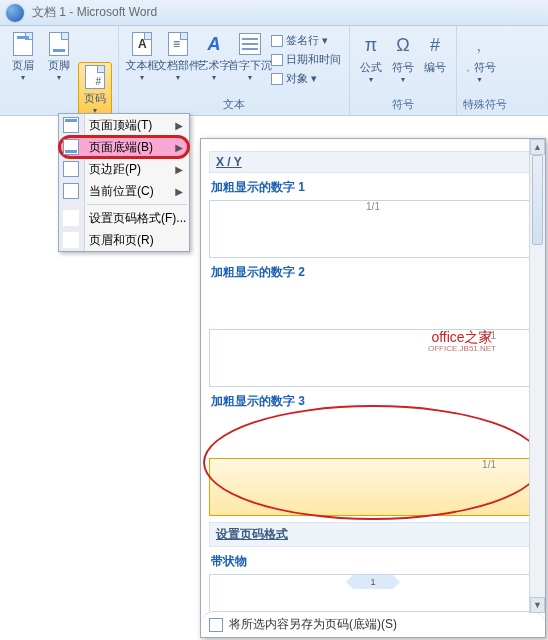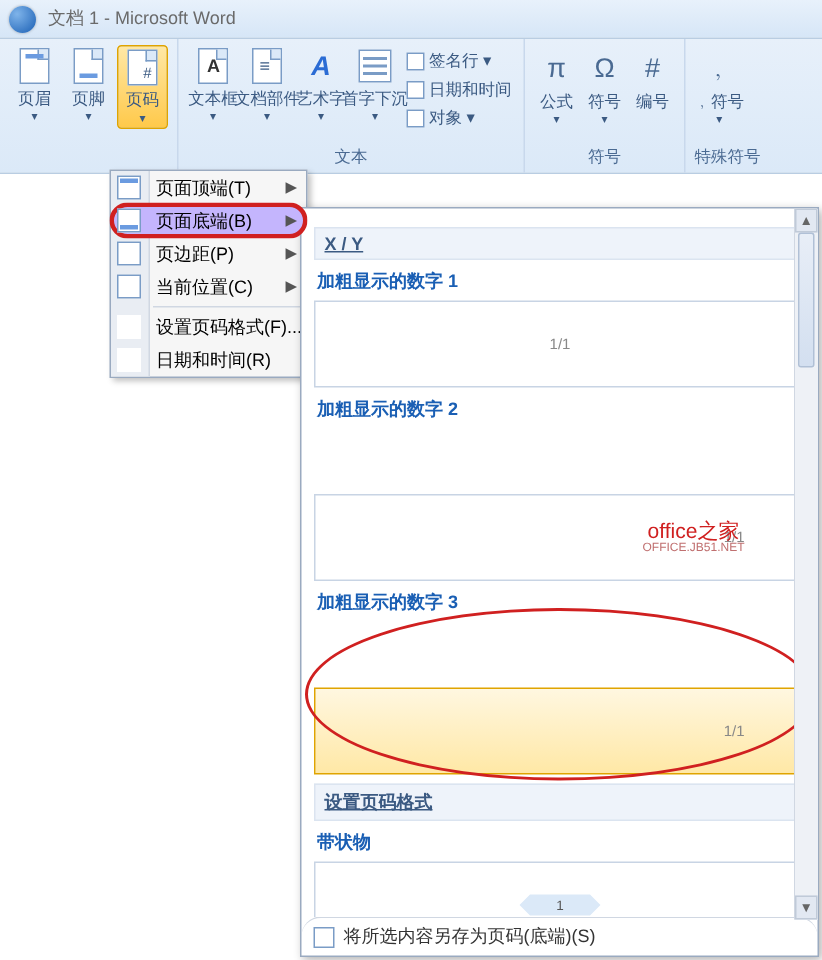--- a/index.html
+++ b/index.html
@@ -13,21 +13,21 @@
   
   .ribbon { height: 90px; background: linear-gradient(#e7f0fa, #dbe9f8); border-bottom: 1px solid #b9cde2; display: flex; }
   .group { padding: 4px 6px 2px 6px; border-right: 1px solid #c8d8ec; display: flex; flex-direction: column; }
   .group-row { display: flex; gap: 2px; flex: 1; align-items: flex-start; }
   .group-lbl { text-align: center; font-size: 11px; color: #4a6a92; height: 16px; }
 
   .big-btn { width: 34px; display: flex; flex-direction: column; align-items: center; padding: 2px 1px; border-radius: 3px; cursor: pointer; }
   .big-btn .ico { width: 24px; height: 24px; display: flex; align-items: center; justify-content: center; }
   .big-btn .lbl { font-size: 11px; color: #3b5a82; margin-top: 2px; white-space: nowrap; text-align: center; }
   .big-btn .drop { font-size: 8px; color: #3b5a82; }
-  .big-btn.sel { background: linear-gradient(#ffe8a6, #ffc94a); border: 1px solid #e0a400; }
+  .big-btn.sel { background: linear-gradient(#ffe8a6, #ffc94a); border: 1px solid #e0a400; margin-top: 32px; }
 
   .sym-btn { width: 30px; height: 30px; display: flex; align-items: center; justify-content: center; font-size: 18px; color: #4a6a92; border-radius: 3px; }
   .sym-col { display: flex; flex-direction: column; align-items: center; }
   .sym-lbl { font-size: 11px; color: #3b5a82; }
   .mini { font-size: 11px; color: #3b5a82; padding: 1px 2px; white-space: nowrap; display: flex; align-items: center; gap: 3px;}
   .mini .sq { width:12px;height:12px;border:1px solid #7a9cc6;background:#fff; }
 
   
   .page-ico { width: 20px; height: 24px; background: #fff; border: 1px solid #7a9cc6; position: relative; }
   .page-ico::before { content:''; position:absolute; top:0;right:0;width:6px;height:6px;background:#dbe9f8;border-left:1px solid #7a9cc6;border-bottom:1px solid #7a9cc6;}
@@ -35,44 +35,44 @@
   .page-ico.foot::after { content:''; position:absolute; bottom:3px; left:3px; right:3px; height:3px; background:#6b9be0; }
   .page-ico.num::after { content:'#'; position:absolute; bottom:1px; right:3px; font-size:10px; color:#3b5a82; }
   .page-ico.tbox::after { content:'A'; position:absolute; top:4px;left:5px;font-size:12px;color:#333;font-weight:bold;}
   .page-ico.parts::after { content:'≡'; position:absolute; top:4px;left:4px;font-size:12px;color:#3b5a82;}
 
   .wa-ico { width:24px;height:24px;display:flex;align-items:center;justify-content:center;font-size:18px;font-weight:bold;color:#2b6cd4;font-style:italic;}
   .rows-ico{ width:22px;height:22px;border:1px solid #7a9cc6;background:#fff;display:flex;flex-direction:column;justify-content:space-around;padding:2px;}
   .rows-ico i{height:2px;background:#7a9cc6;}
 
   
-  .menu { position: absolute; left: 73px; top: 113px; width: 132px; background: #f6f6f6; border: 1px solid #9aaac0; box-shadow: 2px 2px 4px rgba(0,0,0,.25); }
+  .menu { position: absolute; left: 58px; top: 113px; width: 132px; background: #f6f6f6; border: 1px solid #9aaac0; box-shadow: 2px 2px 4px rgba(0,0,0,.25); }
   .menu-strip { position:absolute; left:0; top:0; bottom:0; width:26px; background:#e9edf3; border-right:1px solid #d0d7e2;}
   .menu-item { position:relative; height: 22px; display: flex; align-items: center; font-size: 12px; padding-left: 30px; cursor:pointer; }
   .menu-item .arrow { margin-left:auto; margin-right:6px; font-size:10px; color:#555;}
   .menu-item .mi-ico { position:absolute; left:4px; width:16px;height:16px; }
   .menu-divider { height:1px; background:#d0d7e2; margin:2px 2px 2px 28px; }
 
-  .menu-item.highlight { outline: 3px solid #d02020; outline-offset: -2px; border-radius: 11px; background:#c4b5fd; z-index:2; }
+  .menu-item.highlight { outline: 3px solid #d02020; outline-offset: -2px; border-radius: 11px; background:#f9a8d4; z-index:2; }
 
   .mi-top{border:1px solid #7a9cc6;background:#fff;}
   .mi-top::after{content:'';display:block;height:3px;background:#6b9be0;margin:1px;}
   .mi-bot{border:1px solid #7a9cc6;background:#fff;position:relative;}
   .mi-bot::after{content:'';position:absolute;bottom:1px;left:1px;right:1px;height:3px;background:#6b9be0;}
   .mi-mar{border:1px solid #7a9cc6;background:#fff;}
   .mi-cur{border:1px solid #7a9cc6;background:#fff;}
   .mi-fmt{background:#fff;}
   .mi-del{background:#fff;}
 
   
   .gallery { position: absolute; left: 200px; top: 138px; right: 2px; bottom: 2px; background: #fff; border: 1px solid #9aaac0; box-shadow: 2px 2px 6px rgba(0,0,0,.3); overflow: hidden; display:flex; flex-direction:column; }
   .gallery-body { flex:1; overflow-y:auto; padding: 6px 8px; }
   .ghead { background:#eef3fa; color:#3b5a82; font-size:12px; font-weight:bold; padding:3px 6px; border:1px solid #dbe4f0; margin-top:6px;text-decoration:underline; }
   .gitem-title { color:#1a5fb4; font-size:12px; font-weight:bold; padding:6px 2px 4px 2px;}
-  .gitem-prev { border:1px solid #c8d4e4; height:58px; background:#fff; display:flex; align-items:center; justify-content:center; font-size:10px; color:#888; position:relative;}
+  .gitem-prev { border:1px solid #c8d4e4; height:58px; background:#fff; display:flex; align-items:flex-start; justify-content:center; font-size:10px; color:#888; position:relative;}
   .gitem.hl .gitem-prev { background: linear-gradient(#fff7e0,#ffe8a6); border-color:#e0a400; }
   .gitem.hl { position:relative; }
   .gitem.hl .ellipse { position:absolute; left:-6px; right:-6px; top:18px; bottom:-4px; border:2px solid #d02020; border-radius:50%/50%; pointer-events:none;}
   .watermark { position:absolute; font-size:14px; color:#d02020; text-align:center; line-height:1.1;}
   .watermark small{ font-size:8px; color:#c07070; display:block;}
   .gitem-prev.center-right { justify-content: flex-end; padding-right:40px;margin-top:44px;}
   .gitem-prev.corners::before{content:'';position:absolute;left:6px;bottom:4px;width:6px;height:10px;background:#fff;border:1px solid #bbb;}
   .ribbon-shape{ width:40px;height:14px;background:#dbe9f8;position:relative;font-size:9px;display:flex;align-items:center;justify-content:center;color:#555;}
   .ribbon-shape::before,.ribbon-shape::after{content:'';position:absolute;top:0;width:0;height:0;border-top:7px solid transparent;border-bottom:7px solid transparent;}
   .ribbon-shape::before{left:-7px;border-right:7px solid #dbe9f8;}
@@ -228,21 +228,21 @@
     <span class="mi-lbl">当前位置(C)</span>
     <span class="arrow">▶</span>
   </div>
   <div class="menu-divider"></div>
   <div class="menu-item">
     <div class="mi-ico mi-fmt"></div>
     <span class="mi-lbl">设置页码格式(F)...</span>
   </div>
   <div class="menu-item">
     <div class="mi-ico mi-del"></div>
-    <span class="mi-lbl">日期和时间(R)</span>
+    <span class="mi-lbl">页眉和页(R)</span>
   </div>
 </div>
 
 <div class="gallery">
   <div class="gallery-body">
     <div class="ghead">X / Y</div>
 
     <div class="gitem">
       <div class="gitem-title">加粗显示的数字 1</div>
       <div class="gitem-prev">

